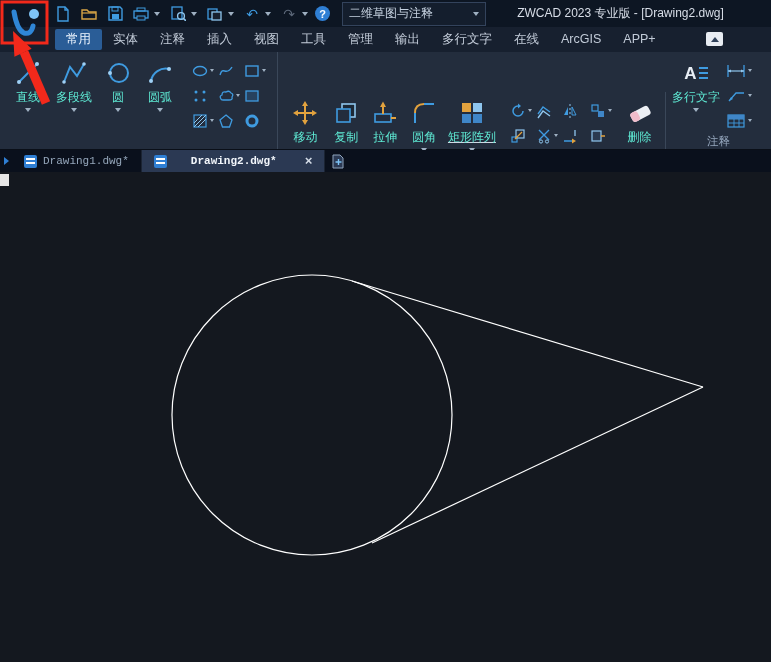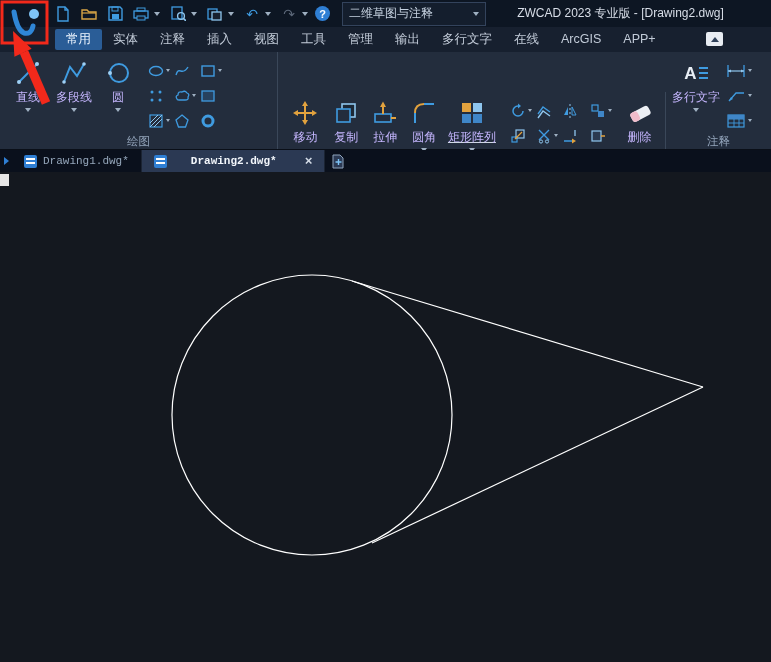--- a/index.html
+++ b/index.html
@@ -33,21 +33,21 @@
   .min-ribbon i{width:0;height:0;border-left:4px solid transparent;border-right:4px solid transparent;border-bottom:5px solid #30415a;}
 
   
   .ribbon{height:98px;background:#232d3d;display:flex;border-bottom:1px solid #0a0f18;}
   .panel{display:flex;flex-direction:column;border-right:1px solid #3a4759;}
   .panel-draw{width:278px;} .panel-modify{width:388px;margin-top:40px;} .panel-annotate{flex:1;border-right:none;}
   .panel-content{flex:1;display:flex;align-items:flex-start;padding:5px 4px 0 6px;}
   .panel-label{height:19px;line-height:17px;text-align:center;font-size:11.5px;color:#93a4ba;}
   .bigbtn{width:44px;display:flex;flex-direction:column;align-items:center;gap:1px;cursor:pointer;padding-top:1px;border-radius:2px;}
   .bigbtn .bicon{height:30px;display:flex;align-items:center;justify-content:center;}
-  .bigbtn .blabel{font-size:12px;color:#c4b5fd;white-space:nowrap;}
+  .bigbtn .blabel{font-size:12px;color:#5eead4;white-space:nowrap;}
   .bigbtn .caret{margin-top:1px;}
   .w48{width:48px;} .w40{width:40px;} .w56{width:58px;text-decoration:underline;}
   .smallgrid{display:grid;grid-template-columns:repeat(3,26px);grid-auto-rows:25px;margin-left:8px;margin-top:1px;}
   .scell{display:flex;align-items:center;gap:2px;cursor:pointer;border-radius:2px;padding-left:2px;}
   .scell svg{display:block;}
   .mini-caret{width:0;height:0;border-left:2.5px solid transparent;border-right:2.5px solid transparent;border-top:3.5px solid #9fb0c2;}
 
   
   .doctabs{height:22px;background:#0a101c;display:flex;align-items:stretch;font-family:"Liberation Mono",monospace;font-size:11px;position:relative;}
   .tab-scroll{width:12px;display:flex;align-items:center;justify-content:center;cursor:pointer;}
@@ -185,20 +185,31 @@
       <div class="bigbtn w40">
         <span class="bicon">
           <svg width="26" height="26" viewBox="0 0 26 26">
               <circle cx="14" cy="13" r="9" fill="none" stroke="#3f9be0" stroke-width="2"></circle>
               <circle cx="5" cy="13" r="2" fill="#9fd0f5"></circle>
             </svg>
         </span>
         <span class="blabel">圆</span>
         <span class="caret"></span>
       </div>
+      <div class="bigbtn">
+        <span class="bicon">
+          <svg width="26" height="26" viewBox="0 0 26 26">
+              <path d="M4 21 A 15 15 0 0 1 22 9" fill="none" stroke="#3f9be0" stroke-width="2"></path>
+              <circle cx="4" cy="21" r="2" fill="#9fd0f5"></circle>
+              <circle cx="22" cy="9" r="2" fill="#9fd0f5"></circle>
+            </svg>
+        </span>
+        <span class="blabel">圆弧</span>
+        <span class="caret"></span>
+      </div>
 
       <div class="smallgrid">
         <span class="scell">
             <svg width="16" height="16" viewBox="0 0 16 16">
               <ellipse cx="8" cy="8" rx="6.5" ry="4.5" fill="none" stroke="#3f9be0" stroke-width="1.4"></ellipse>
             </svg>
             <i class="mini-caret"></i>
           </span>
         <span class="scell">
             <svg width="16" height="16" viewBox="0 0 16 16">
@@ -244,21 +255,20 @@
               <path d="M8 2 L14 7 L11.5 14 L4.5 14 L2 7 Z" fill="none" stroke="#3f9be0" stroke-width="1.3"></path>
             </svg>
           </span>
         <span class="scell">
             <svg width="16" height="16" viewBox="0 0 16 16">
               <circle cx="8" cy="8" r="5" fill="none" stroke="#3f9be0" stroke-width="3"></circle>
             </svg>
           </span>
       </div>
     </div>
-    <div class="panel-label">绘图</div>
   </div>
 
   <div class="panel panel-modify">
     <div class="panel-content">
       <div class="bigbtn">
         <span class="bicon">
           <svg width="26" height="26" viewBox="0 0 26 26">
               <path d="M13 4 V22 M4 13 H22" stroke="#e2a23e" stroke-width="2"></path>
               <path d="M13 1 L10 6 H16 Z" fill="#e2a23e"></path>
               <path d="M13 25 L10 20 H16 Z" fill="#e2a23e"></path>

